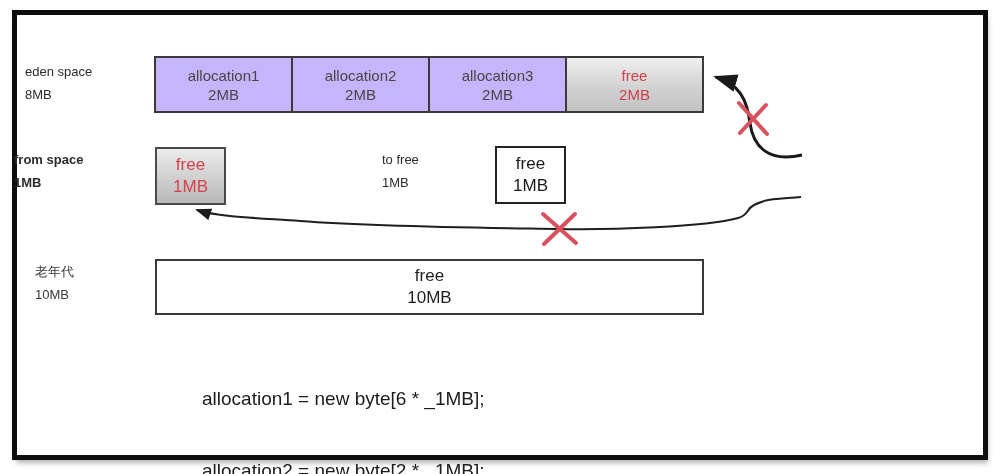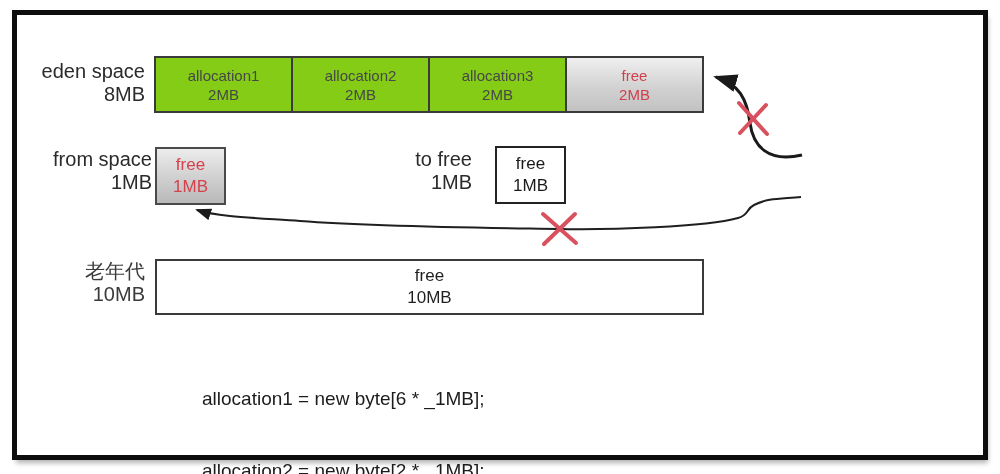--- a/index.html
+++ b/index.html
@@ -15,22 +15,22 @@
     position: absolute;
     left: 12px; top: 10px;
     width: 976px; height: 450px;
     box-sizing: border-box;
     border: 5px solid #0d0d0d;
     background: #ffffff;
     box-shadow: 2px 5px 5px -2px rgba(0,0,0,0.30);
   }
   .lbl {
     position: absolute;
-    text-align: right;
-    font-size: 20px;
+    text-align: left;
+    font-size: 13px;
     line-height: 23px;
     color: #2b2b2b;
   }
   .box {
     position: absolute;
     box-sizing: border-box;
     background: #ffffff;
     display: flex;
     flex-direction: column;
     align-items: center;
@@ -48,21 +48,21 @@
   .eden-cell {
     flex: 1;
     display: flex;
     flex-direction: column;
     align-items: center;
     justify-content: center;
     font-size: 15px;
     line-height: 19px;
     color: #474747;
     border-right: 2px solid #3a3a3a;
-    background: #84cc16;
+    background: #c4b5fd;
   }
   .eden-cell:last-child { border-right: none; }
   .eden-cell.free {
     background: linear-gradient(180deg, #efefef 0%, #d2d2d2 55%, #c2c2c2 100%);
     color: #cf404c;
   }
   .gray-box {
     border: 2px solid #4a4a4a;
     background: linear-gradient(180deg, #ececec 0%, #cfcfcf 55%, #b9b9b9 100%);
     color: #d5414c;
@@ -129,21 +129,21 @@
     <div class="eden-cell">
       <div>allocation3</div>
       <div>2MB</div>
     </div>
     <div class="eden-cell free">
       <div>free</div>
       <div>2MB</div>
     </div>
   </div>
 
-  <div class="lbl" style="left:32px; top:148px; width:120px;">
+  <div class="lbl" style="left:14px; top:148px; width:120px;font-weight:bold;">
     <div>from space</div>
     <div>1MB</div>
   </div>
   <div class="box gray-box" style="left:155px; top:147px; width:71px; height:58px;">
     <div>free</div>
     <div>1MB</div>
   </div>
 
   <div class="lbl" style="left:382px; top:148px; width:90px;">
     <div>to free</div>

